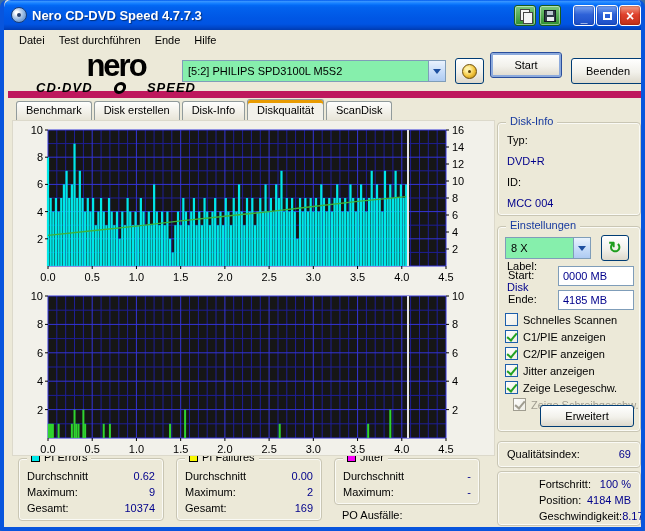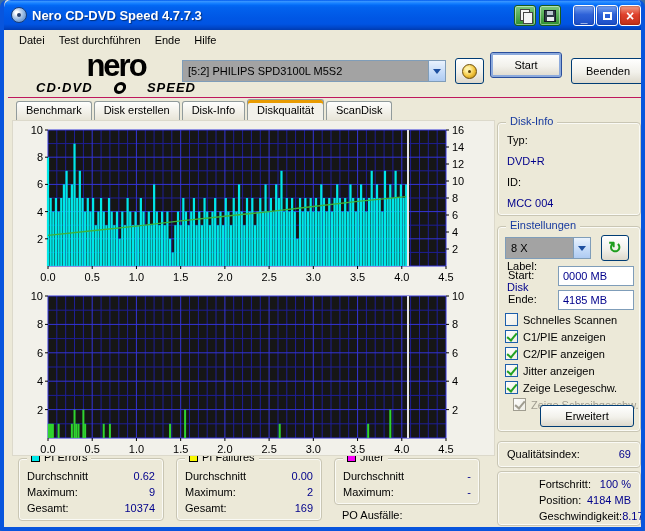--- a/index.html
+++ b/index.html
@@ -25,26 +25,26 @@
   .icon-floppy{width:12px;height:12px;background:#2F3A46;border:1px solid #121A22;position:relative;}
   .icon-floppy::before{content:"";position:absolute;left:2px;top:0;width:6px;height:4px;background:#B8C4CE;}
   .icon-floppy::after{content:"";position:absolute;left:2px;bottom:0;width:7px;height:4px;background:#E8ECEF;}
   .glyph-min{color:#fff;font-weight:bold;font-size:12px;line-height:8px;align-self:flex-end;margin-bottom:3px;}
   .glyph-max{width:9px;height:8px;border:2px solid #fff;}
   .glyph-close{color:#fff;font-weight:bold;font-size:14px;line-height:14px;}
   
   .menubar{position:absolute;left:4px;top:30px;width:637px;height:19px;background:#ECE9D8;display:flex;align-items:center;padding-left:4px;}
   .menu-item{padding:1px 7px;cursor:default;}
   
-  .header{position:absolute;left:4px;top:49px;width:637px;height:49px;background:#ECE9D8;border-bottom:1px solid #be185d;}
+  .header{position:absolute;left:4px;top:49px;width:637px;height:49px;background:#ECE9D8;border-bottom:7px solid #be185d;}
   .logo{position:absolute;left:28px;top:2px;width:160px;text-align:center;color:#000;}
   .logo-top{font-size:31px;font-weight:bold;letter-spacing:-2px;line-height:29px;}
   .logo-bottom{display:flex;align-items:center;justify-content:space-between;font-weight:bold;font-size:13px;letter-spacing:1px;font-style:italic;}
   .disc-glyph{display:inline-block;width:12px;height:12px;border-radius:50%;border:3px solid #000;margin:0 1px;transform:skewX(-12deg);}
-  .combo{position:absolute;display:flex;background:#a3a3a3;border:1px solid #7F9DB9;align-items:stretch;}
+  .combo{position:absolute;display:flex;background:#86efac;border:1px solid #7F9DB9;align-items:stretch;}
   .drive-combo{left:174px;top:11px;width:264px;height:22px;}
   .combo-text{flex:1;display:flex;align-items:center;padding:0 5px;white-space:nowrap;overflow:hidden;}
   .combo-btn{width:17px;border-left:1px solid #7F9DB9;background:linear-gradient(#E9F2FD,#C3DAF8 60%,#AECBF2);display:flex;align-items:center;justify-content:center;cursor:pointer;}
   .arrow-down{width:0;height:0;border-left:4px solid transparent;border-right:4px solid transparent;border-top:5px solid #1D4FA0;}
   .tool-btn{position:absolute;left:447px;top:9px;width:29px;height:26px;border:1px solid #003C74;border-radius:3px;background:linear-gradient(#FFFFFF,#F1F0EA 55%,#DDD8CC);display:flex;align-items:center;justify-content:center;cursor:pointer;}
   .gold-disc{width:15px;height:15px;border-radius:50%;background:radial-gradient(circle at 38% 35%,#FFF2A8 0 18%,#F2C43C 55%,#A87A10 100%);border:1px solid #6E4E08;position:relative;}
   .gold-disc::after{content:"";position:absolute;left:5px;top:5px;width:3px;height:3px;border-radius:50%;background:#5E420A;}
   .xpbtn{border:1px solid #003C74;border-radius:3px;background:linear-gradient(#FFFFFF,#F2F1EB 55%,#DDD9CC);font-size:11px;font-family:"Liberation Sans",sans-serif;display:flex;align-items:center;justify-content:center;cursor:pointer;color:#000;}
   .btn-start{position:absolute;left:482px;top:3px;width:72px;height:26px;border:1px solid #2A4E9C;box-shadow:inset 0 0 0 2px #8CAADC;}
   .btn-quit{position:absolute;left:563px;top:9px;width:74px;height:26px;}

